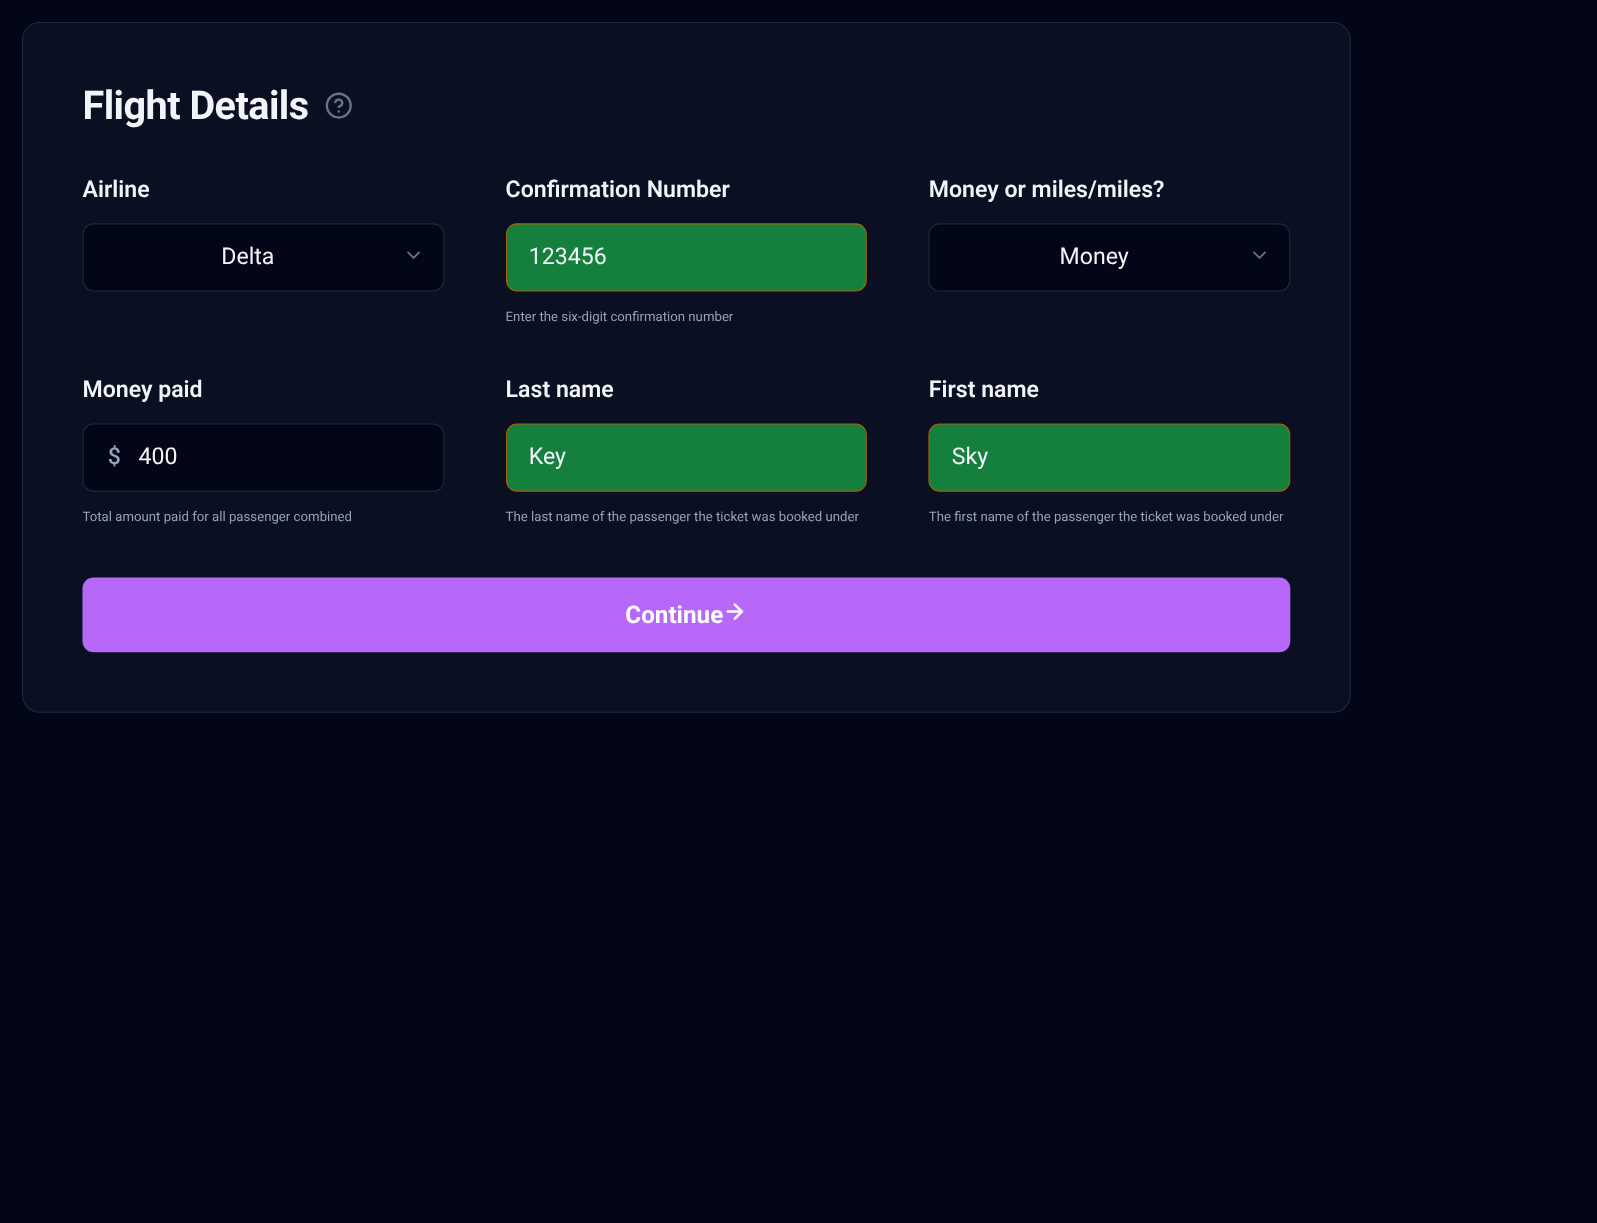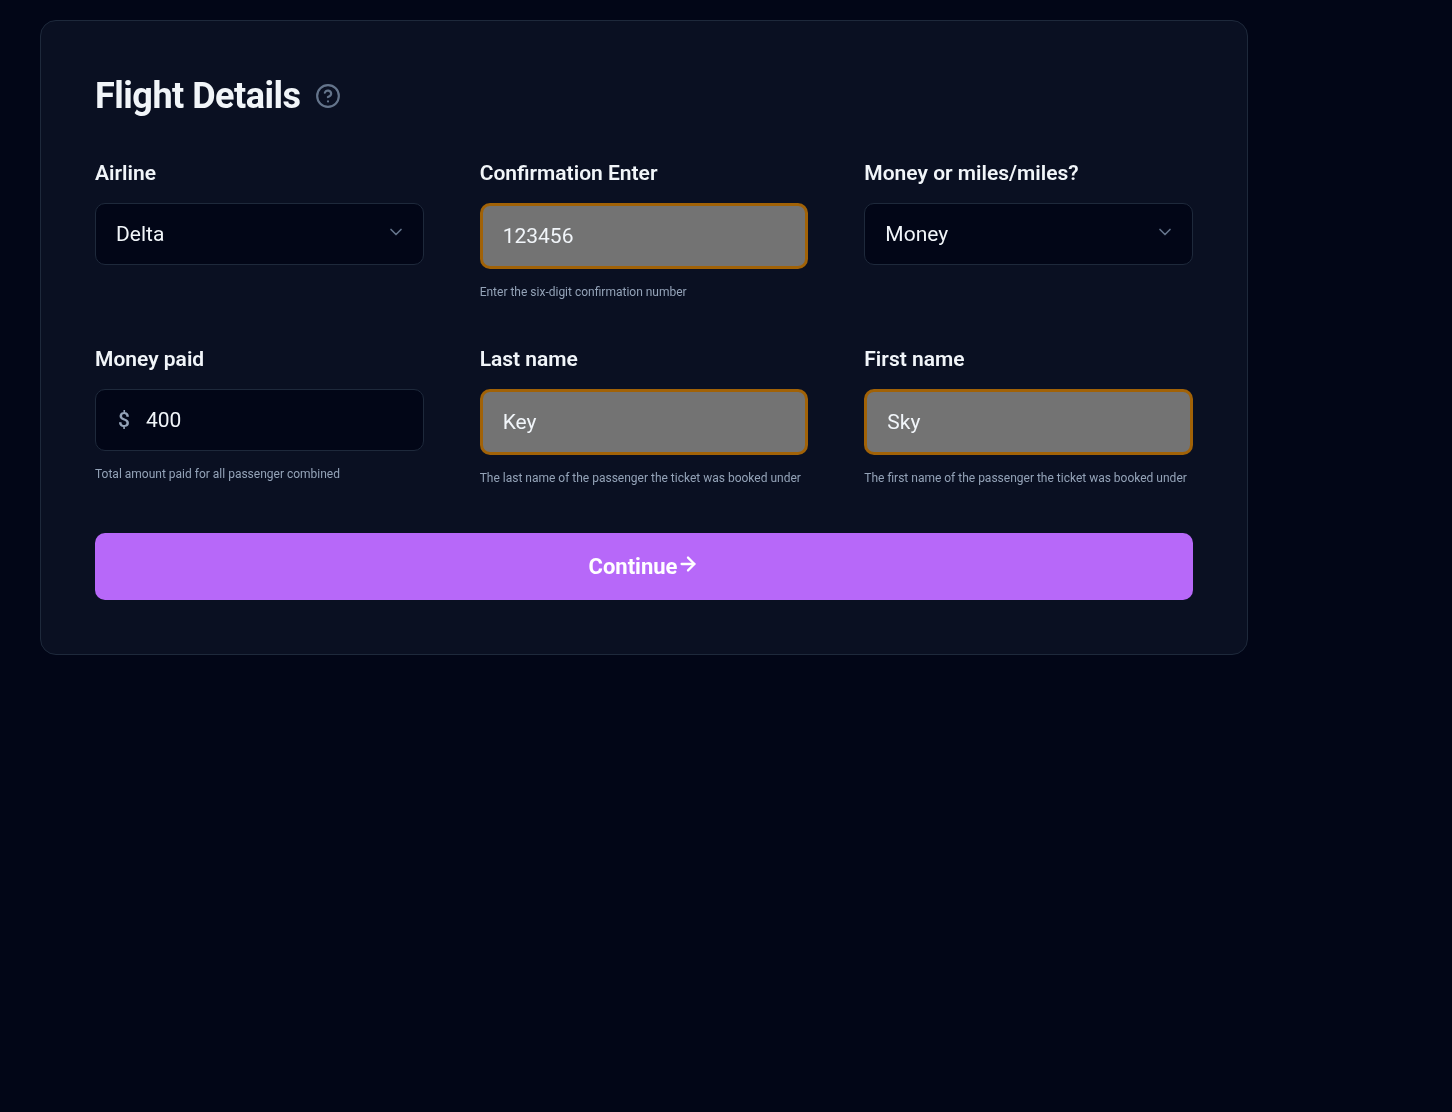--- a/index.html
+++ b/index.html
@@ -12,21 +12,20 @@
       font-family: -apple-system, BlinkMacSystemFont, "Segoe UI", Roboto, Helvetica, Arial, sans-serif;
       padding: 20px;
       min-height: 100vh;
     }
     .card {
       background: #0a1022;
       border: 1px solid #1e293b;
       border-radius: 16px;
       padding: 54px;
       max-width: 1208px;
-      margin-left: 20px;
     }
     .card-header {
       display: flex;
       align-items: center;
       gap: 14px;
       margin-bottom: 44px;
     }
     .card-title {
       color: #f1f5f9;
       font-size: 36px;
@@ -61,33 +60,34 @@
       width: 100%;
       background: #020617;
       border: 1px solid #1e293b;
       border-radius: 10px;
       color: #f1f5f9;
       font-size: 21px;
       padding: 18px 48px 18px 20px;
       appearance: none;
       cursor: pointer;
       font-family: inherit;
+      text-align: center;
     }
     .chevron {
       position: absolute;
       right: 18px;
       top: 50%;
       transform: translateY(-50%);
       color: #64748b;
       pointer-events: none;
     }
     .text-input {
       width: 100%;
-      background: #737373;
-      border: 3px solid #a16207;
+      background: #15803d;
+      border: 1px solid #a16207;
       border-radius: 10px;
       color: #f1f5f9;
       font-size: 21px;
       padding: 18px 20px;
       font-family: inherit;
     }
     .text-input::placeholder {
       color: #475569;
     }
     .input-with-prefix {
@@ -157,21 +157,21 @@
         </select>
         <span class="chevron">
           <svg width="20" height="20" viewBox="0 0 24 24" fill="none" stroke="currentColor" stroke-width="2" stroke-linecap="round" stroke-linejoin="round">
               <polyline points="6 9 12 15 18 9"></polyline>
             </svg>
         </span>
       </div>
     </div>
 
     <div class="field">
-      <label class="field-label">Confirmation Enter</label>
+      <label class="field-label">Confirmation Number</label>
       <input type="text" class="text-input" value="123456" style="">
       <div class="field-help">Enter the six-digit confirmation number</div>
     </div>
 
     <div class="field">
       <label class="field-label">Money or miles/miles?</label>
       <div class="select-wrapper">
         <select class="select">
           <option>Money</option>
         </select>

